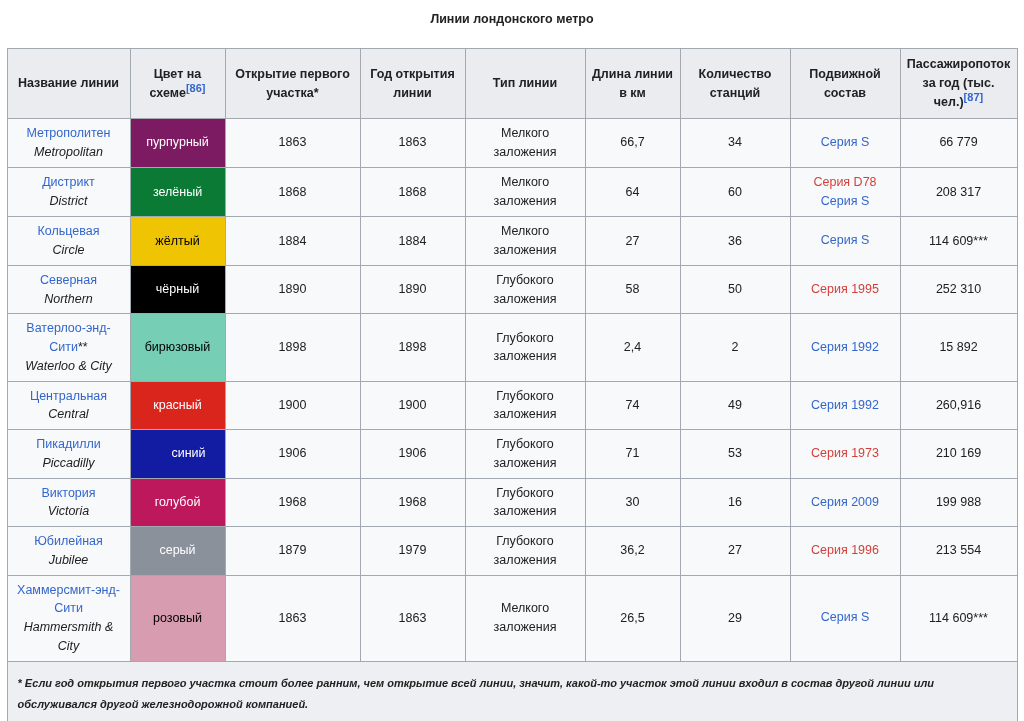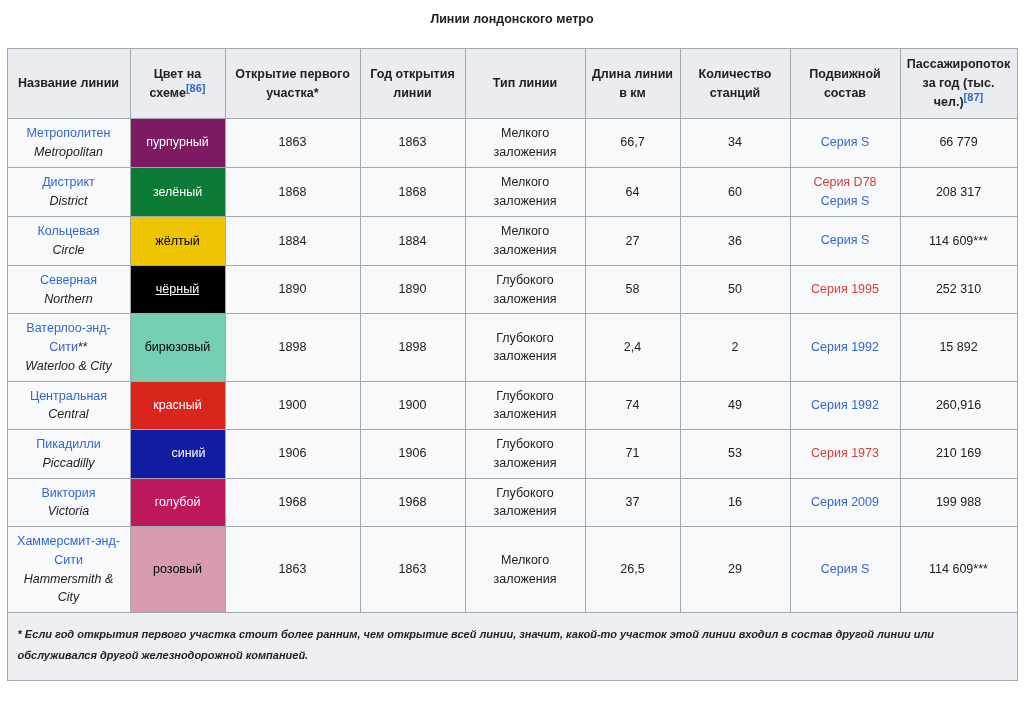--- a/index.html
+++ b/index.html
@@ -152,21 +152,21 @@
             <div><a class="lnk-blue">Серия S</a></div>
           </td>
     <td>114 609***</td>
   </tr>
 
   <tr>
     <td class="name">
       <a class="lnk-blue">Северная</a><span></span><br>
       <span class="en">Northern</span>
     </td>
-    <td class="swatch" style="background: rgb(0, 0, 0); color: rgb(255, 255, 255); text-decoration: underline;">чёрный</td>
+    <td class="swatch" style="background: rgb(0, 0, 0); color: rgb(255, 255, 255);">чёрный</td>
     <td>1890</td>
     <td>1890</td>
     <td>Глубокого заложения</td>
     <td>58</td>
     <td>50</td>
     <td class="stock">
             <div><a class="lnk-red">Серия 1995</a></div>
           </td>
     <td>252 310</td>
   </tr>
@@ -225,28 +225,44 @@
 
   <tr>
     <td class="name">
       <a class="lnk-blue">Виктория</a><span></span><br>
       <span class="en">Victoria</span>
     </td>
     <td class="swatch" style="background: #be185d; color: rgb(255, 255, 255); margin-top: 48px;">голубой</td>
     <td>1968</td>
     <td>1968</td>
     <td>Глубокого заложения</td>
-    <td>37</td>
+    <td>30</td>
     <td>16</td>
     <td class="stock">
             <div><a class="lnk-blue">Серия 2009</a></div>
           </td>
     <td>199 988</td>
   </tr>
 
+  <tr>
+    <td class="name">
+      <a class="lnk-blue">Юбилейная</a><span></span><br>
+      <span class="en">Jubilee</span>
+    </td>
+    <td class="swatch" style="background: rgb(138, 145, 155); color: rgb(255, 255, 255);">серый</td>
+    <td>1879</td>
+    <td>1979</td>
+    <td>Глубокого заложения</td>
+    <td>36,2</td>
+    <td>27</td>
+    <td class="stock">
+            <div><a class="lnk-red">Серия 1996</a></div>
+          </td>
+    <td>213 554</td>
+  </tr>
 
   <tr class="taller">
     <td class="name">
       <a class="lnk-blue">Хаммерсмит-энд-Сити</a><span></span><br>
       <span class="en">Hammersmith &amp; City</span>
     </td>
     <td class="swatch" style="background: rgb(216, 156, 177); color: rgb(0, 0, 0);">розовый</td>
     <td>1863</td>
     <td>1863</td>
     <td>Мелкого заложения</td>

